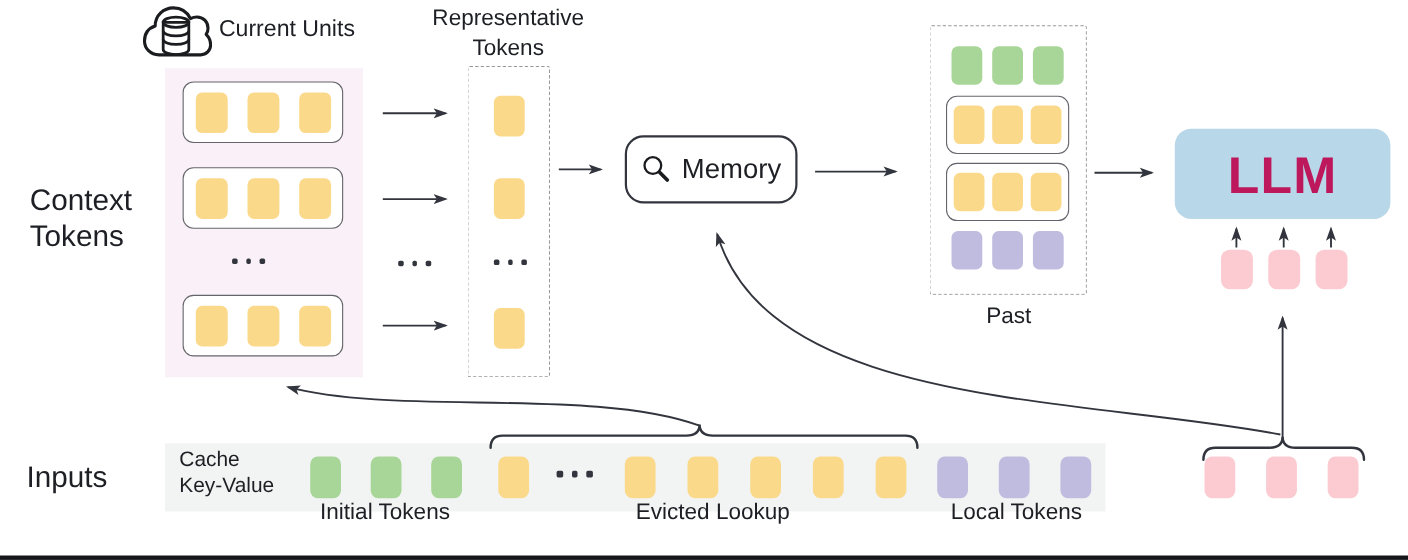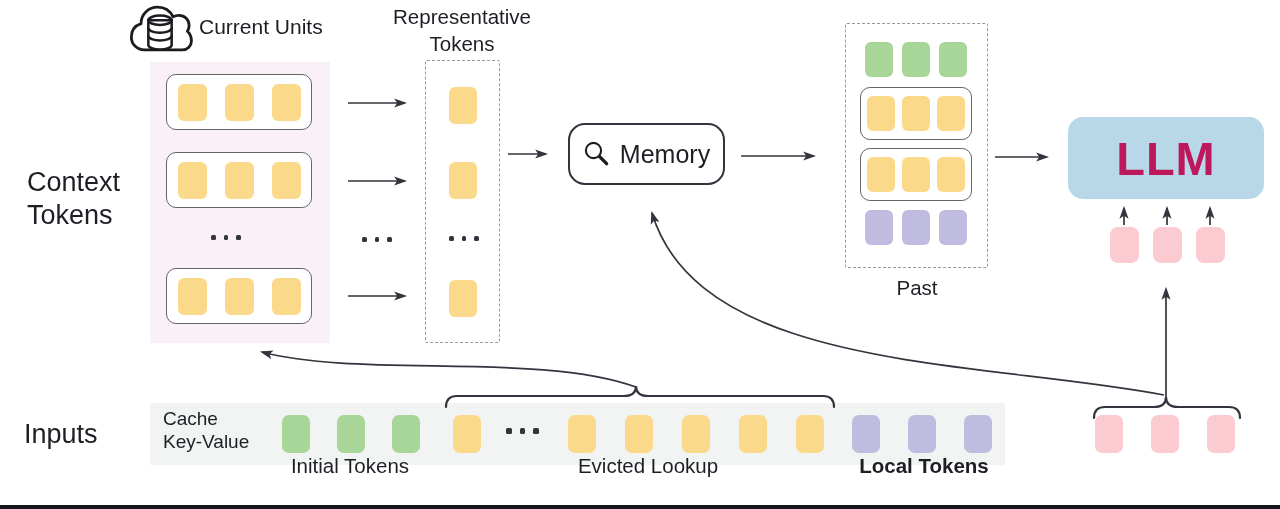--- a/index.html
+++ b/index.html
@@ -224,21 +224,21 @@
       <div class="tok" style="background: rgb(191, 188, 224);"></div>
     </div>
   <div class="abs strip-grp g-current">
       <div class="tok" style="background: rgb(251, 203, 209);"></div>
       <div class="tok" style="background: rgb(251, 203, 209);"></div>
       <div class="tok" style="background: rgb(251, 203, 209);"></div>
     </div>
 
   <div class="abs bottom-label" style="left:250px;">Initial Tokens</div>
   <div class="abs bottom-label" style="left:548px;">Evicted Lookup</div>
-  <div class="abs bottom-label" style="left:824px;font-weight:bold;">Local Tokens</div>
+  <div class="abs bottom-label" style="left:824px;">Local Tokens</div>
 
   <div class="abs bottom-rule"></div>
 
   <svg class="overlay">
     <defs>
       <marker id="arr" markerUnits="userSpaceOnUse" viewBox="0 0 12 10" markerWidth="13" markerHeight="11" refX="10" refY="5" orient="auto-start-reverse">
         <path class="arrhead" d="M0 0.8 L12 5 L0 9.2 L2.8 5 Z"></path>
       </marker>
     </defs>
 

